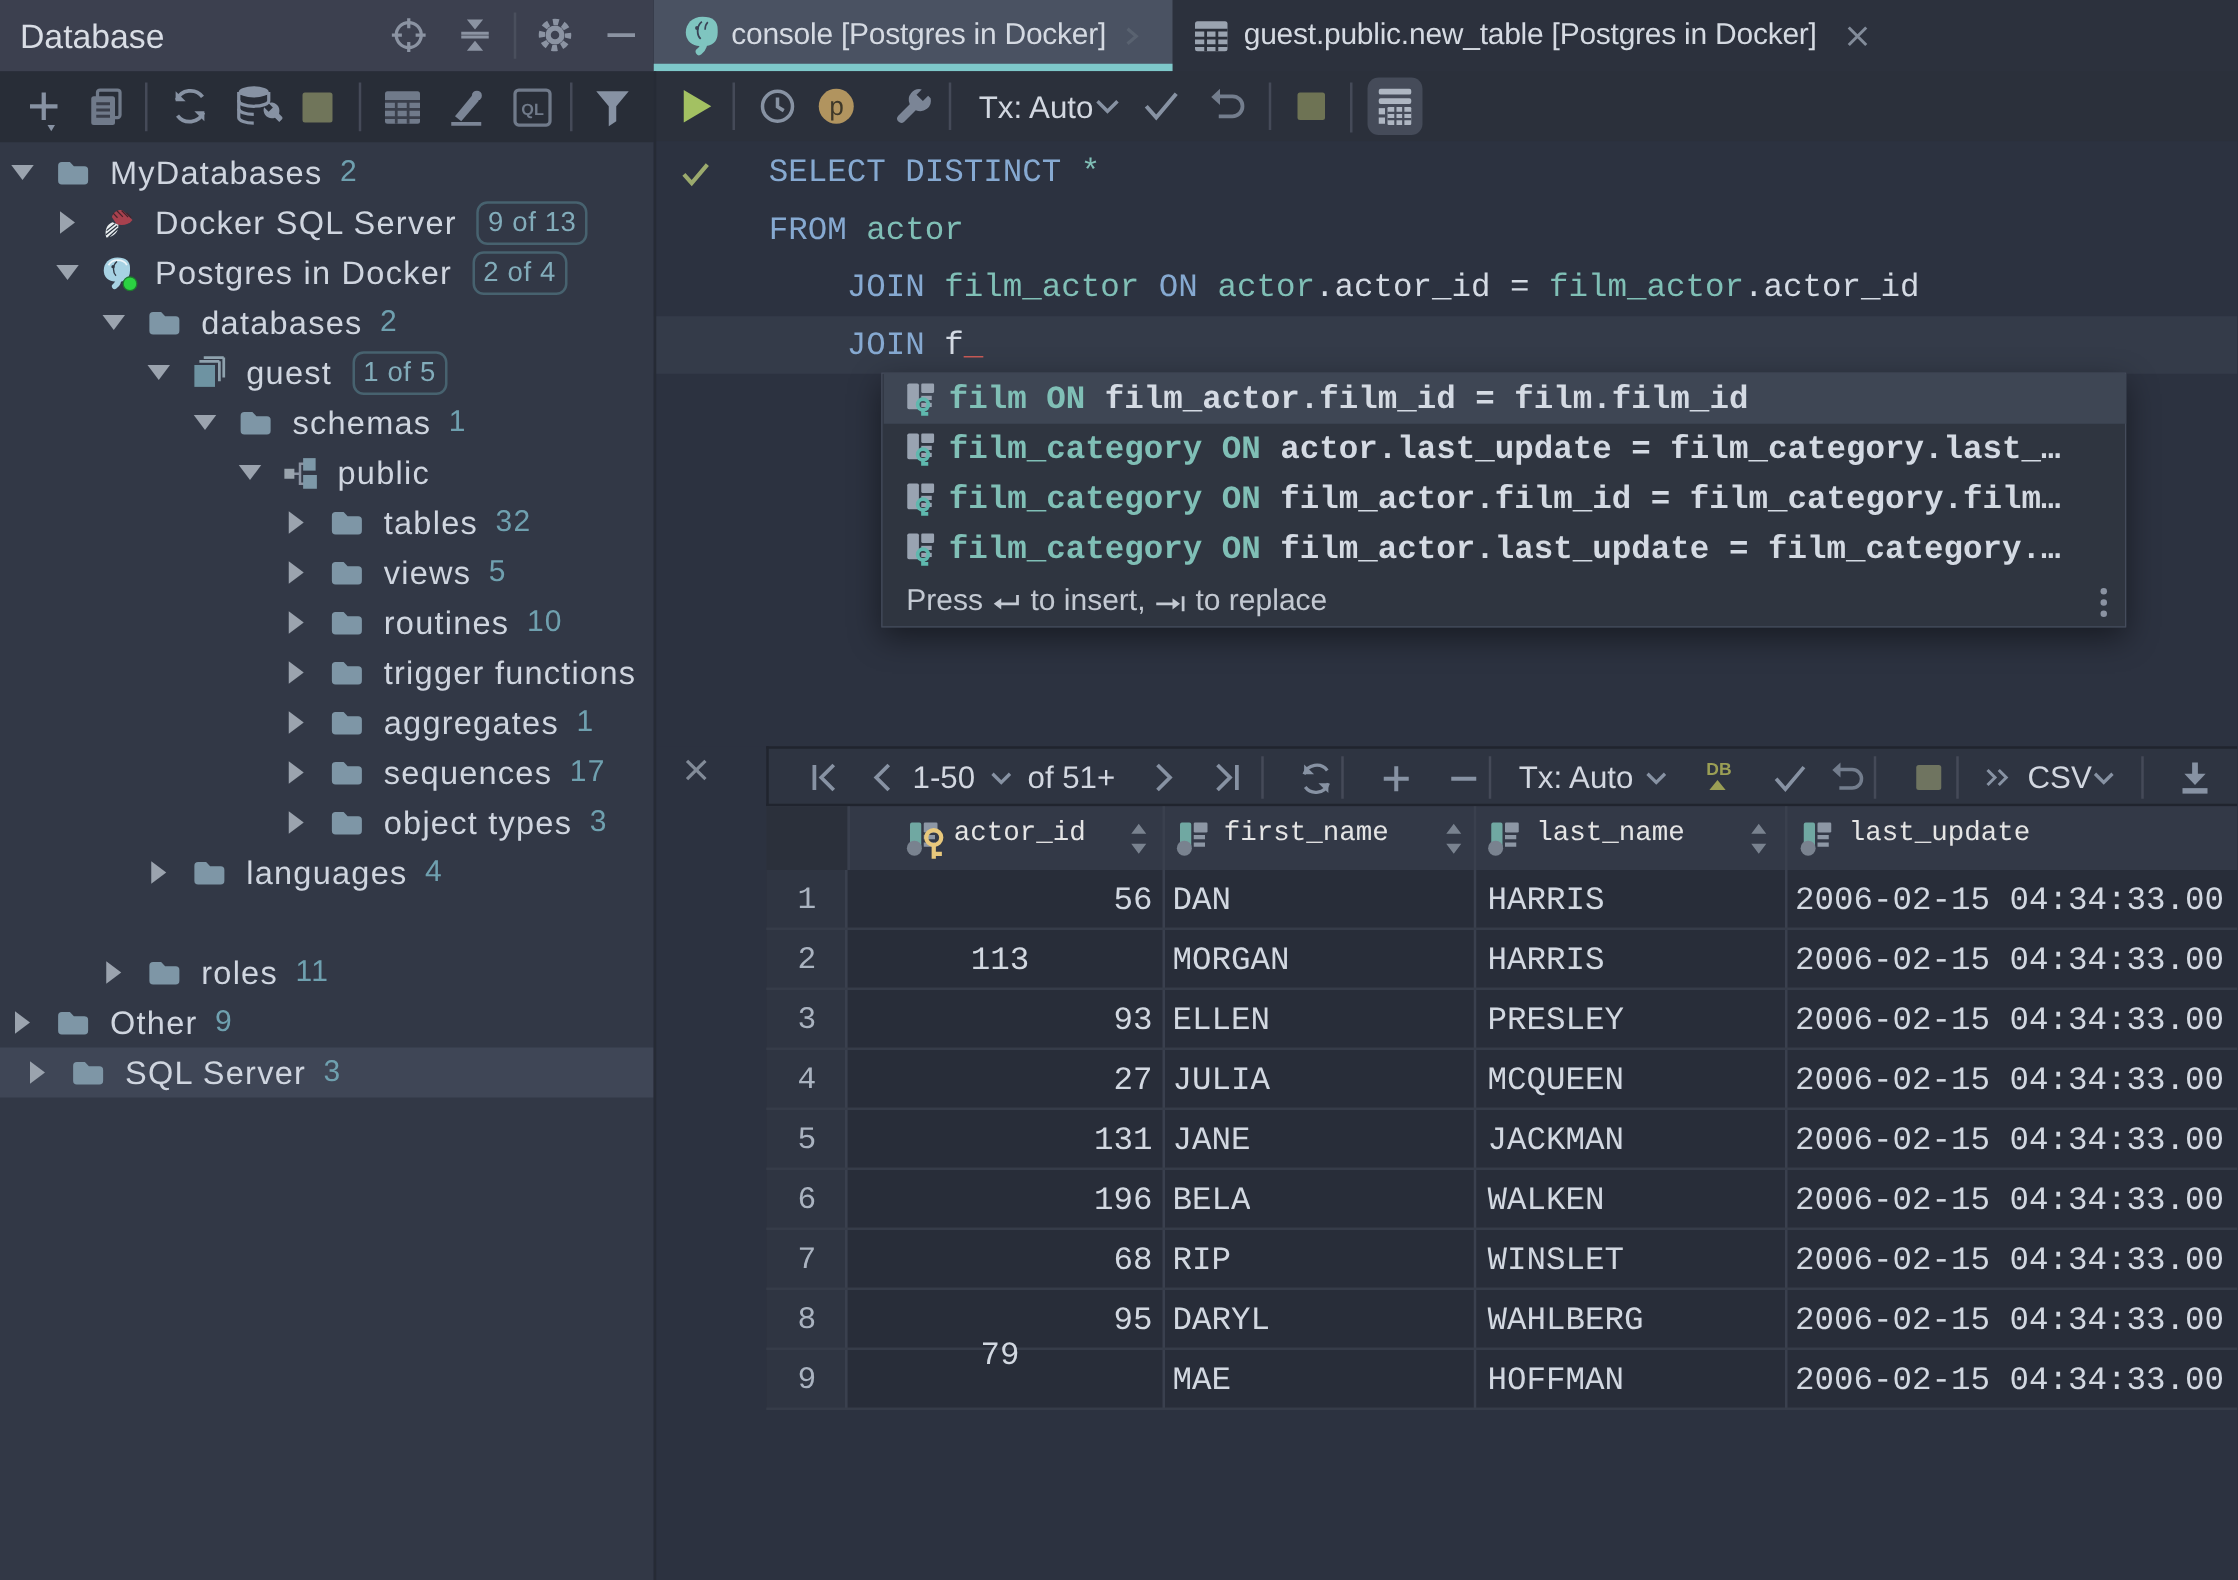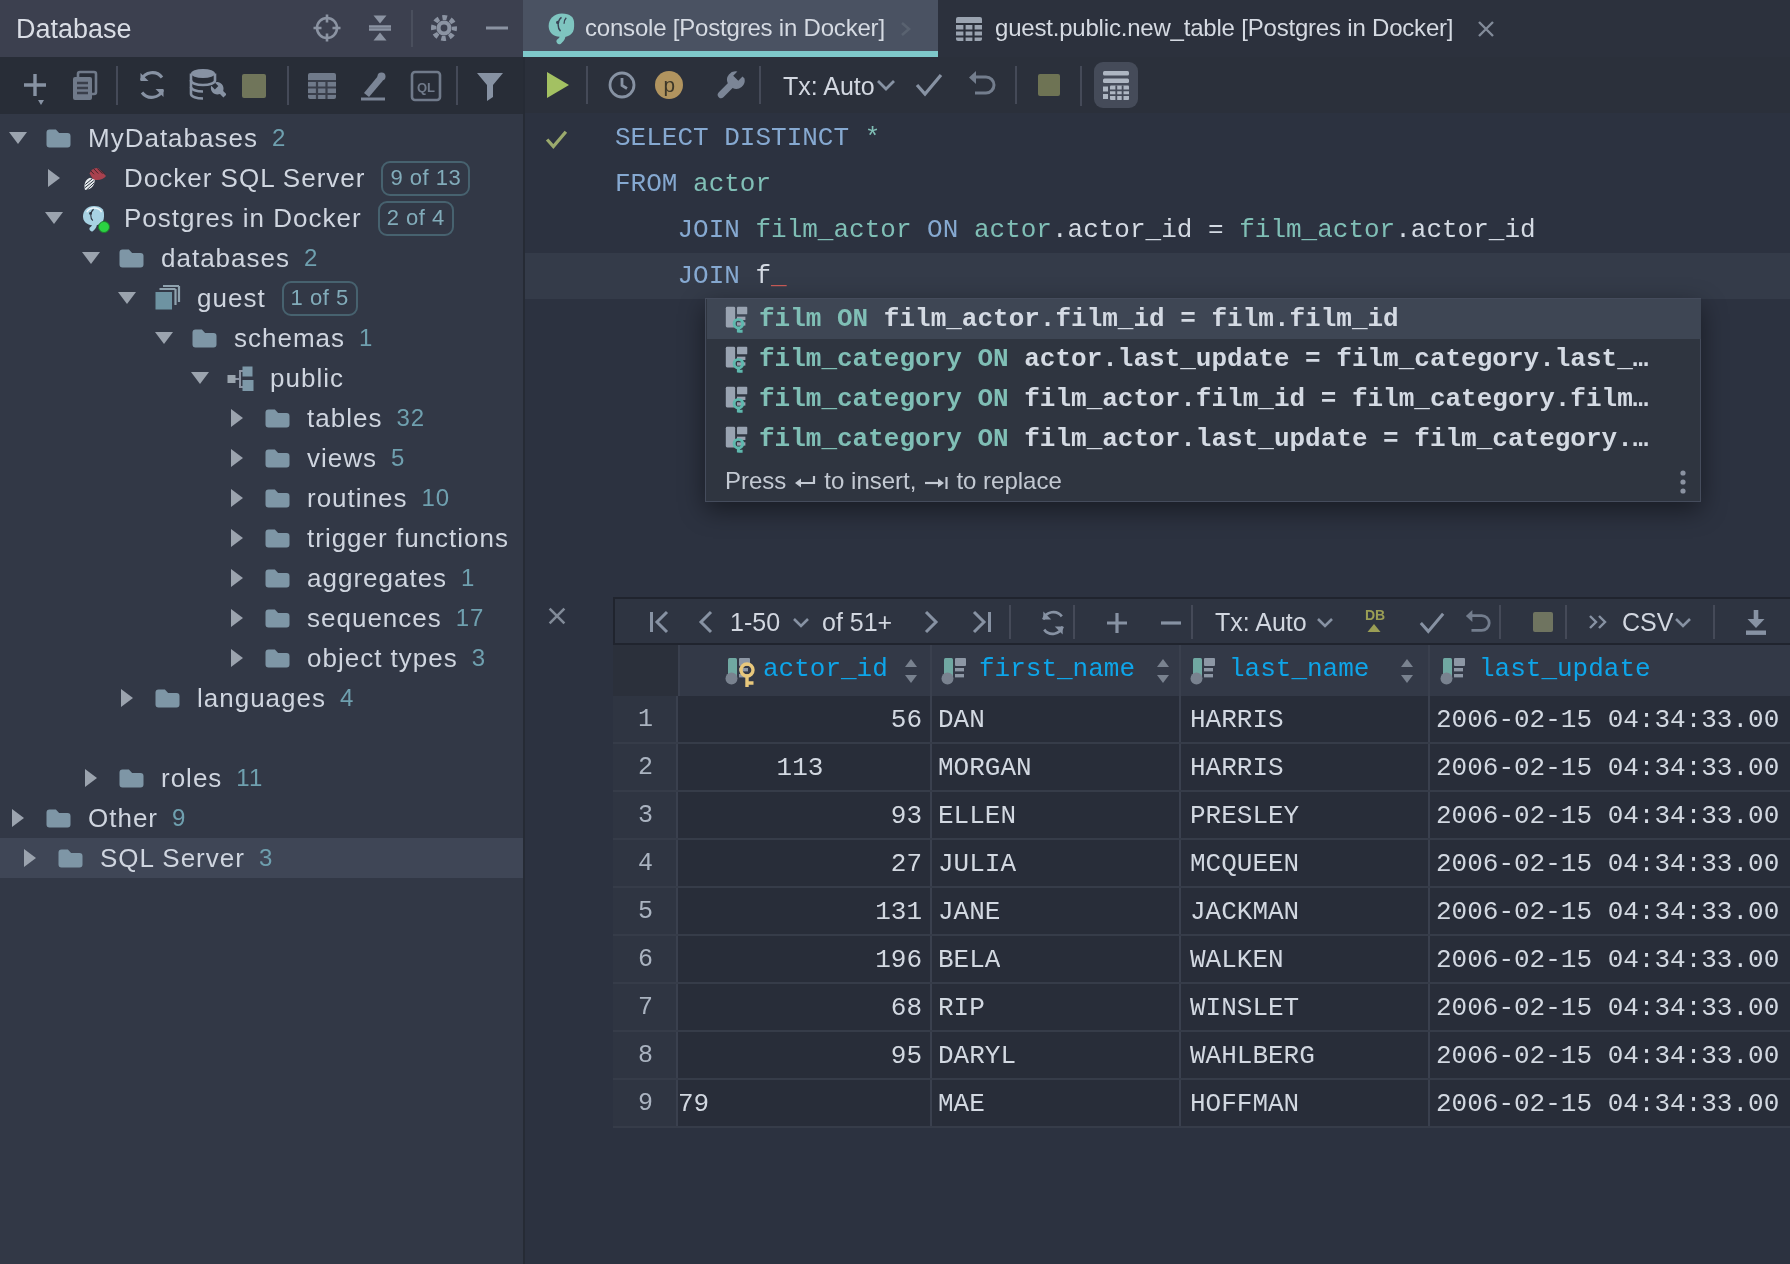--- a/index.html
+++ b/index.html
@@ -40,21 +40,21 @@
   
   #popup { position:absolute; left:182px; top:185px; width:996px; height:204px; background:#2F3540; border:1px solid #454C5C; box-shadow:0 8px 24px rgba(0,0,0,.45); }
   .pitem { position:absolute; left:1px; width:994px; height:40px; display:flex; align-items:center; font-family:"Liberation Mono",monospace; font-size:26px; white-space:pre; color:#D4DAE3; }
   .ptxt { white-space:pre;font-weight:bold; } .pitem .pic { width:28px; height:28px; flex:0 0 28px; margin-left:16px; margin-right:8px; }
   .psel { background:#3E4654; }
   .pfoot { position:absolute; left:1px; top:160px; width:994px; height:43px; display:flex; align-items:center; font-size:24px; color:#C3C9D2; }
 
   
   #results { left:523px; top:597px; width:1267px; height:667px; background:#2C3240; }
   .rtool { position:absolute; left:90px; top:0; width:1177px; height:48px; background:#2E3441; border-top:2px solid #20242E; border-bottom:2px solid #20242E; border-left:2px solid #20242E; }
-  .rhead { position:absolute; left:90px; top:48px; width:1177px; height:51px; background:#333947; font-family:"Liberation Mono",monospace; font-size:26px; color:#0ea5e9; }
+  .rhead { position:absolute; left:90px; top:48px; width:1177px; height:51px; background:#333947; font-family:"Liberation Mono",monospace; font-size:22px; color:#e5e5e5; }
   .grid  { position:absolute; left:90px; top:99px; width:1177px; height:432px; background:#282D39; font-family:"Liberation Mono",monospace; font-size:26px; color:#D2D8E1; }
   .numcol { position:absolute; left:0; top:0; width:65px; height:432px; background:#2F3542; border-right:2px solid #3A404E; }
   .rnum { position:absolute; width:65px; height:48px; text-align:center; line-height:48px; color:#AAB3C0; font-size:25px; }
   .cell { position:absolute; height:48px; line-height:48px; white-space:pre; overflow:hidden; }
   .vline { position:absolute; top:0; width:2px; height:483px; background:#3A404E; }
   .hline { position:absolute; left:0; width:1177px; height:2px; background:#363C49; }
   svg { display:block; }
 </style></head>
 <body>
 
@@ -620,19 +620,19 @@
 <span class="cell" style="left:577px;top:288px">WINSLET</span>
 <span class="cell" style="left:823px;top:288px;width:354px">2006-02-15 04:34:33.00</span>
 <span class="hline" style="top:334px"></span>
 <span class="rnum" style="top:336px">8</span>
 <span class="cell" style="left:65px;top:336px;width:244px;text-align:right">95</span>
 <span class="cell" style="left:325px;top:336px">DARYL</span>
 <span class="cell" style="left:577px;top:336px">WAHLBERG</span>
 <span class="cell" style="left:823px;top:336px;width:354px">2006-02-15 04:34:33.00</span>
 <span class="hline" style="top:382px"></span>
 <span class="rnum" style="top:384px">9</span>
-<span class="cell" style="left:65px;top:384px;width:244px;text-align:left">79</span>
+<span class="cell" style="left:65px;top:364px;width:244px;text-align:center">79</span>
 <span class="cell" style="left:325px;top:384px">MAE</span>
 <span class="cell" style="left:577px;top:384px">HOFFMAN</span>
 <span class="cell" style="left:823px;top:384px;width:354px">2006-02-15 04:34:33.00</span>
 <span class="hline" style="top:430px"></span>
 </div>
 </div>
 
 </body></html>

